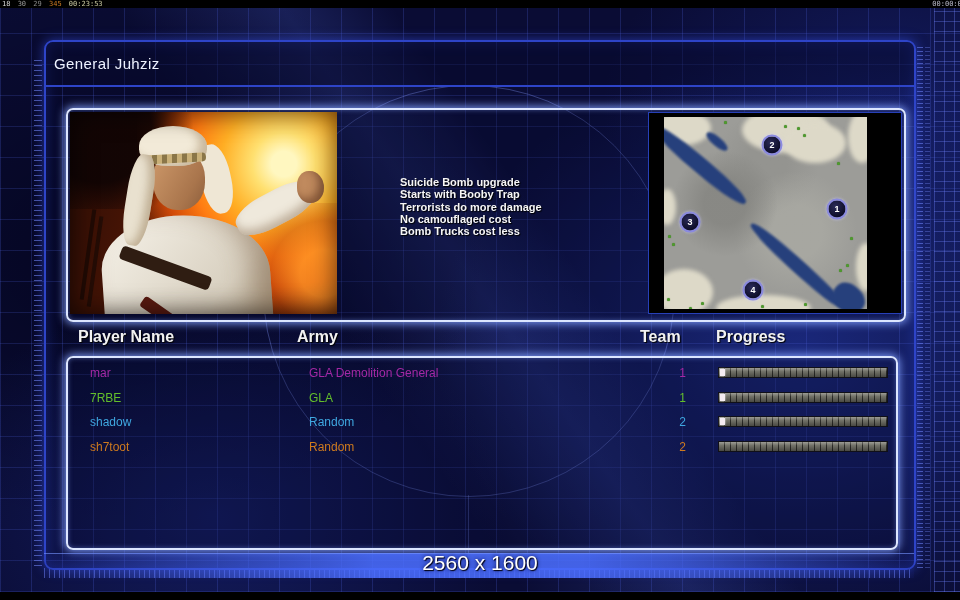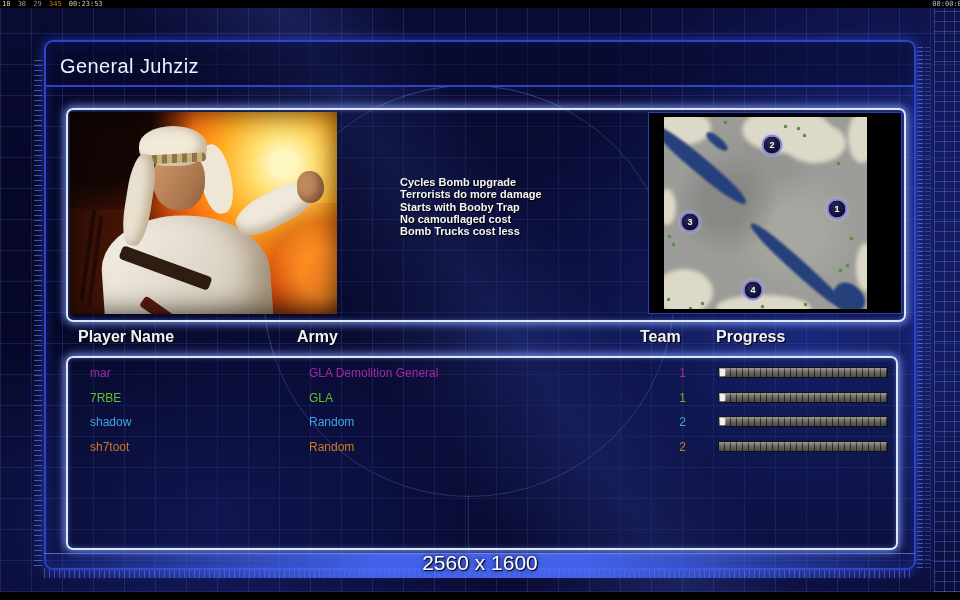--- a/index.html
+++ b/index.html
@@ -34,21 +34,21 @@
   .ruler-right{position:absolute;left:917px;top:44px;width:6px;height:524px;
     background:repeating-linear-gradient(0deg, rgba(120,140,255,.55) 0 1px, transparent 1px 4px);}
   .ruler-right2{position:absolute;left:925px;top:44px;width:5px;height:524px;
     background:repeating-linear-gradient(0deg, rgba(120,140,255,.35) 0 1px, transparent 1px 4px);}
   .ruler-bottom{position:absolute;left:44px;top:568px;width:870px;height:10px;
     background:repeating-linear-gradient(90deg, rgba(120,140,255,.55) 0 1px, transparent 1px 5px);}
   
   .frame{position:absolute;left:44px;top:40px;width:868px;height:526px;border:2px solid #2e44c8;border-radius:9px;
     box-shadow:0 0 12px rgba(60,90,255,.55), inset 0 0 14px rgba(50,80,255,.30);}
   .titlebar{position:absolute;left:0;top:0;width:100%;height:43px;border-bottom:2px solid #2e44c8;background:rgba(6,8,44,.45);border-radius:7px 7px 0 0;}
-  .title{position:absolute;left:14px;top:13px;font-size:20px;color:#eef2ff;letter-spacing:.4px;}
+  .title{position:absolute;left:8px;top:13px;font-size:15px;color:#eef2ff;letter-spacing:.4px;}
   
   .glowbox{position:absolute;border:2px solid #dce6ff;border-radius:7px;
     box-shadow:0 0 9px 2px rgba(130,160,255,.85), inset 0 0 5px rgba(130,160,255,.45);
     background:rgba(6,9,45,.30);}
   .hero{left:66px;top:108px;width:836px;height:210px;}
   .ppanel{left:66px;top:356px;width:828px;height:190px;}
   
   .portrait{position:absolute;left:2px;top:2px;width:267px;height:202px;overflow:hidden;
     background:linear-gradient(100deg,#2e0d05 0%,#4a1505 30%,#6e2607 52%,#380f05 100%);}
   .fire{position:absolute;left:25%;top:-20%;width:100%;height:120%;
@@ -151,23 +151,23 @@
       <div class="head"></div>
       <div class="hood"></div>
       <div class="band"></div>
       <div class="drapeL"></div>
       <div class="strap"></div>
       <div class="rpg"></div>
       <div class="vignette"></div>
     </div>
 
     <div class="abilities">
-        <div>Cycles Bomb upgrade</div>
+        <div>Suicide Bomb upgrade</div>
+        <div>Starts with Booby Trap</div>
         <div>Terrorists do more damage</div>
-        <div>Starts with Booby Trap</div>
         <div>No camouflaged cost</div>
         <div>Bomb Trucks cost less</div>
       </div>
 
     <div class="mapbox">
       <div class="mapimg">
         <div class="patch" style="left:-8px;top:-6px;width:55px;height:34px;"></div>
         <div class="patch" style="left:78px;top:-10px;width:88px;height:46px;"></div>
         <div class="patch" style="left:120px;top:6px;width:62px;height:40px;"></div>
         <div class="patch" style="left:184px;top:-6px;width:28px;height:52px;"></div>

